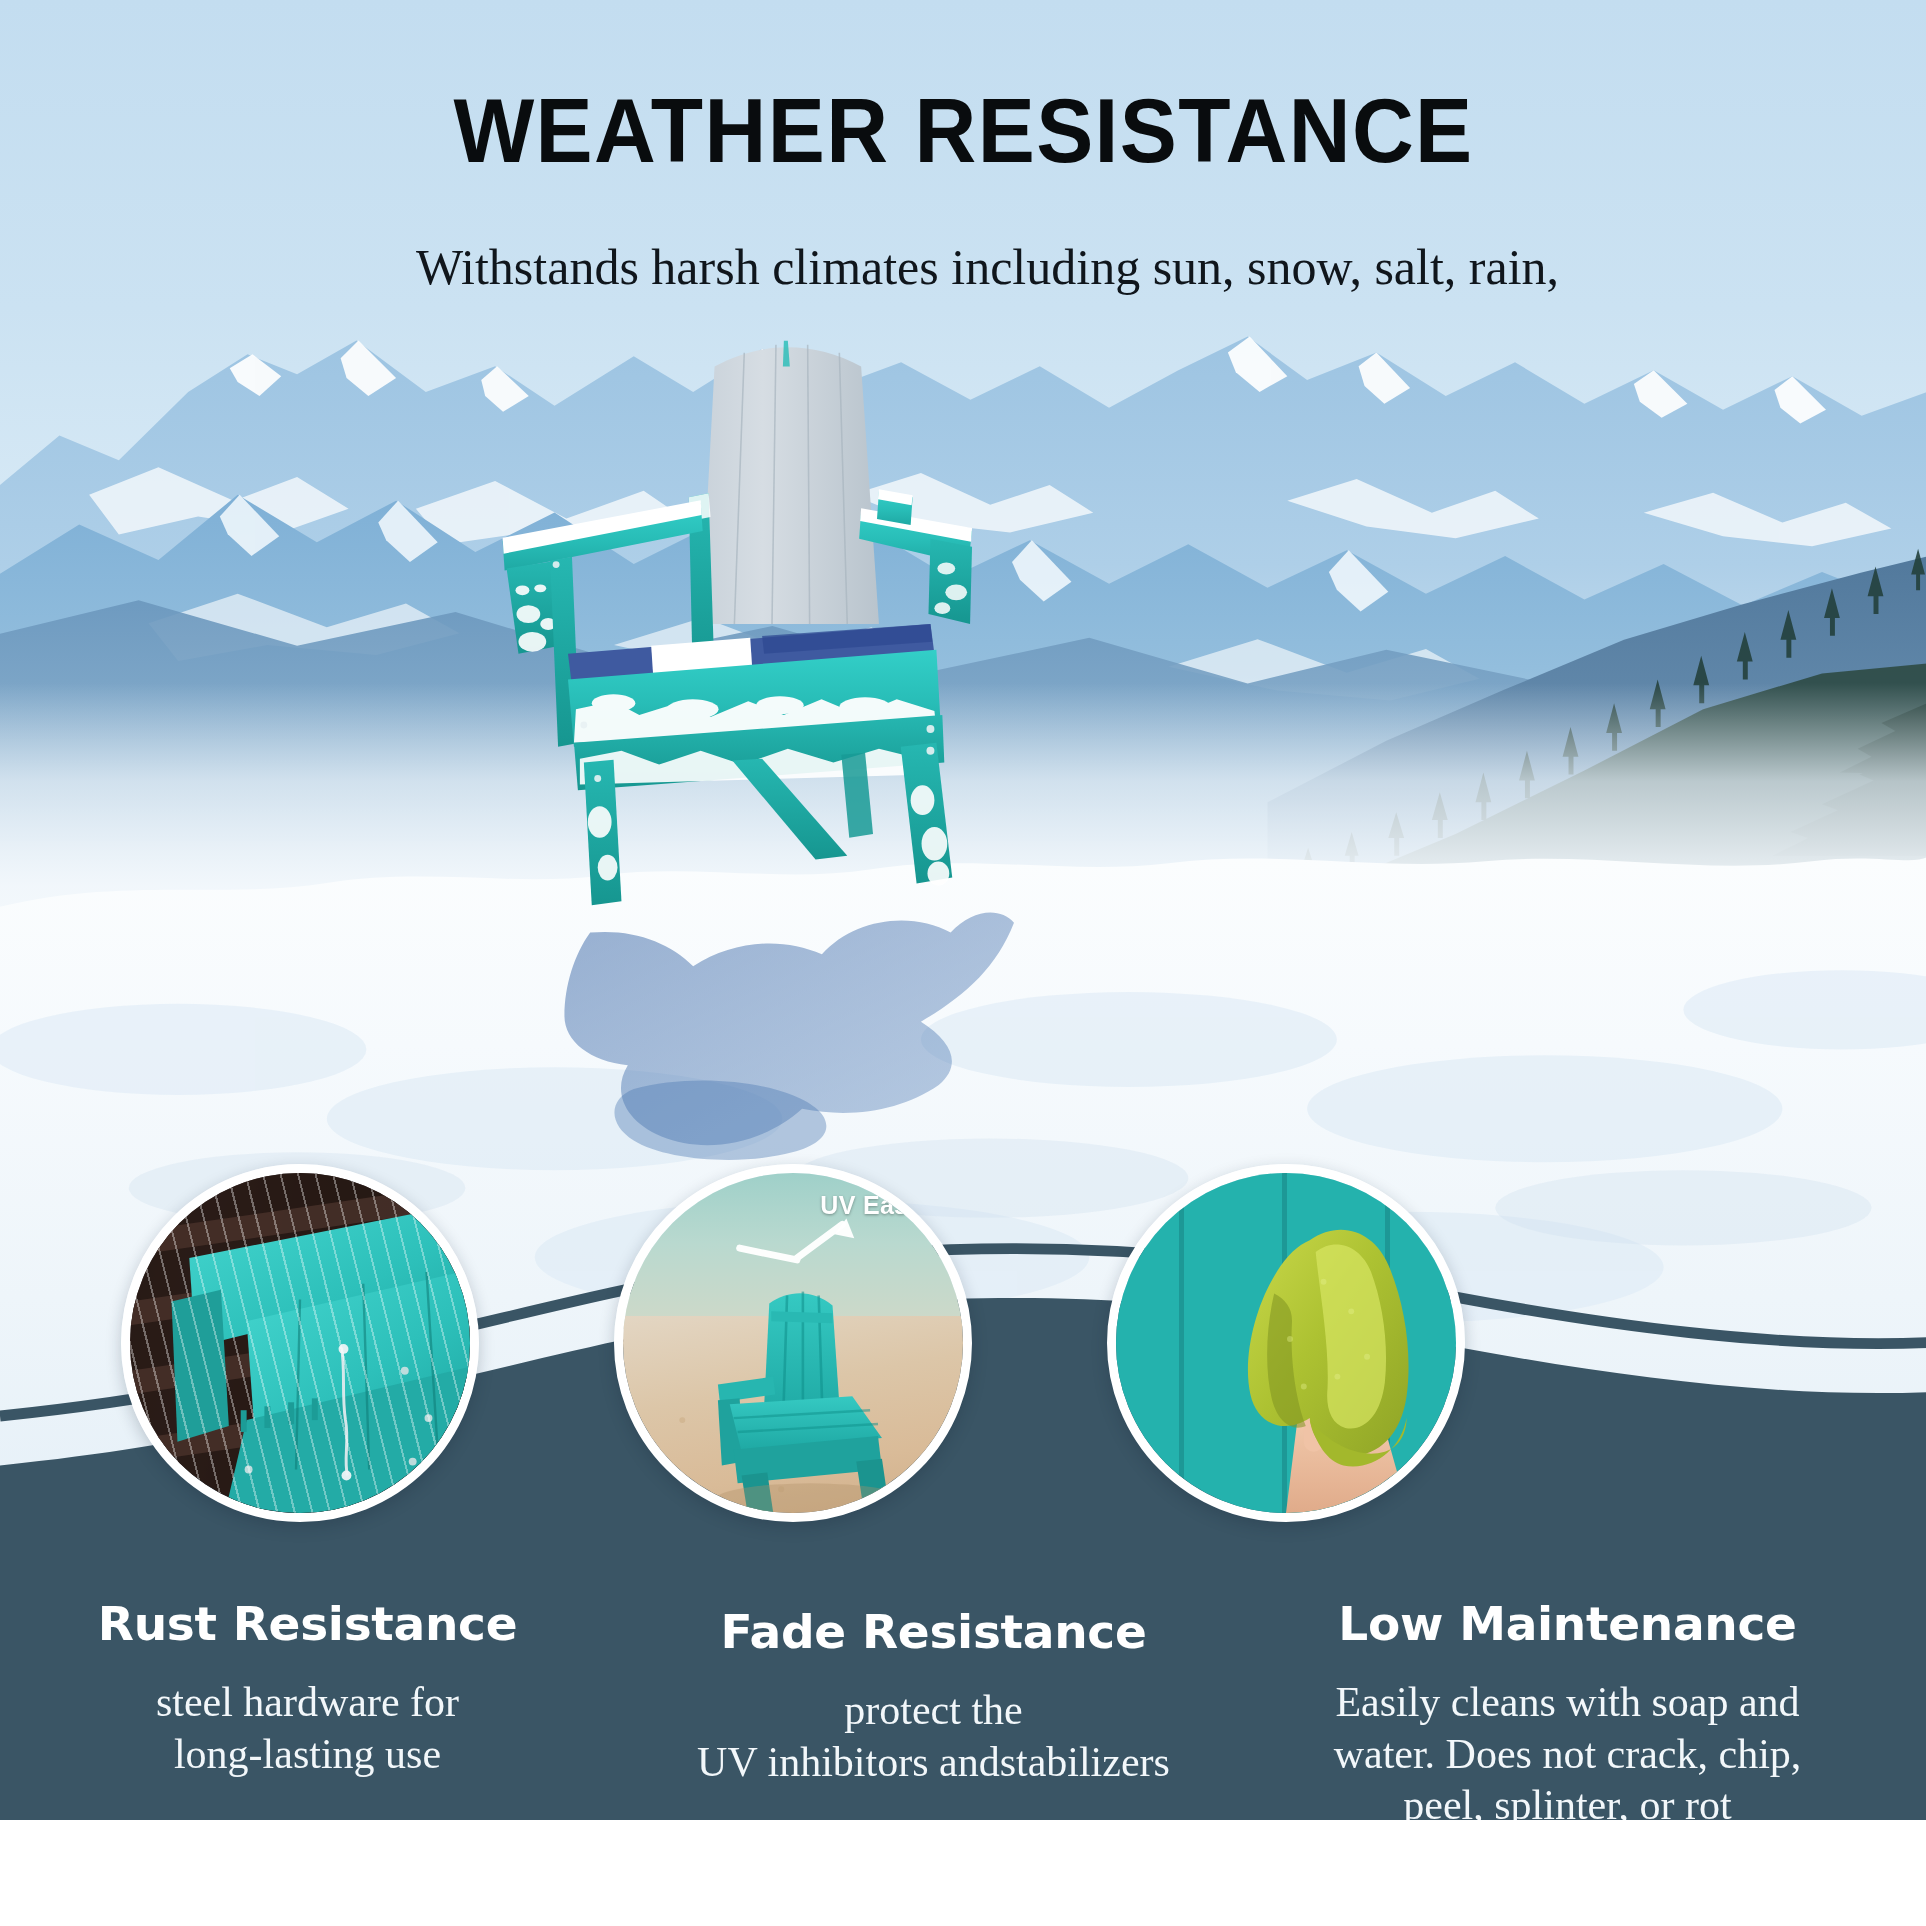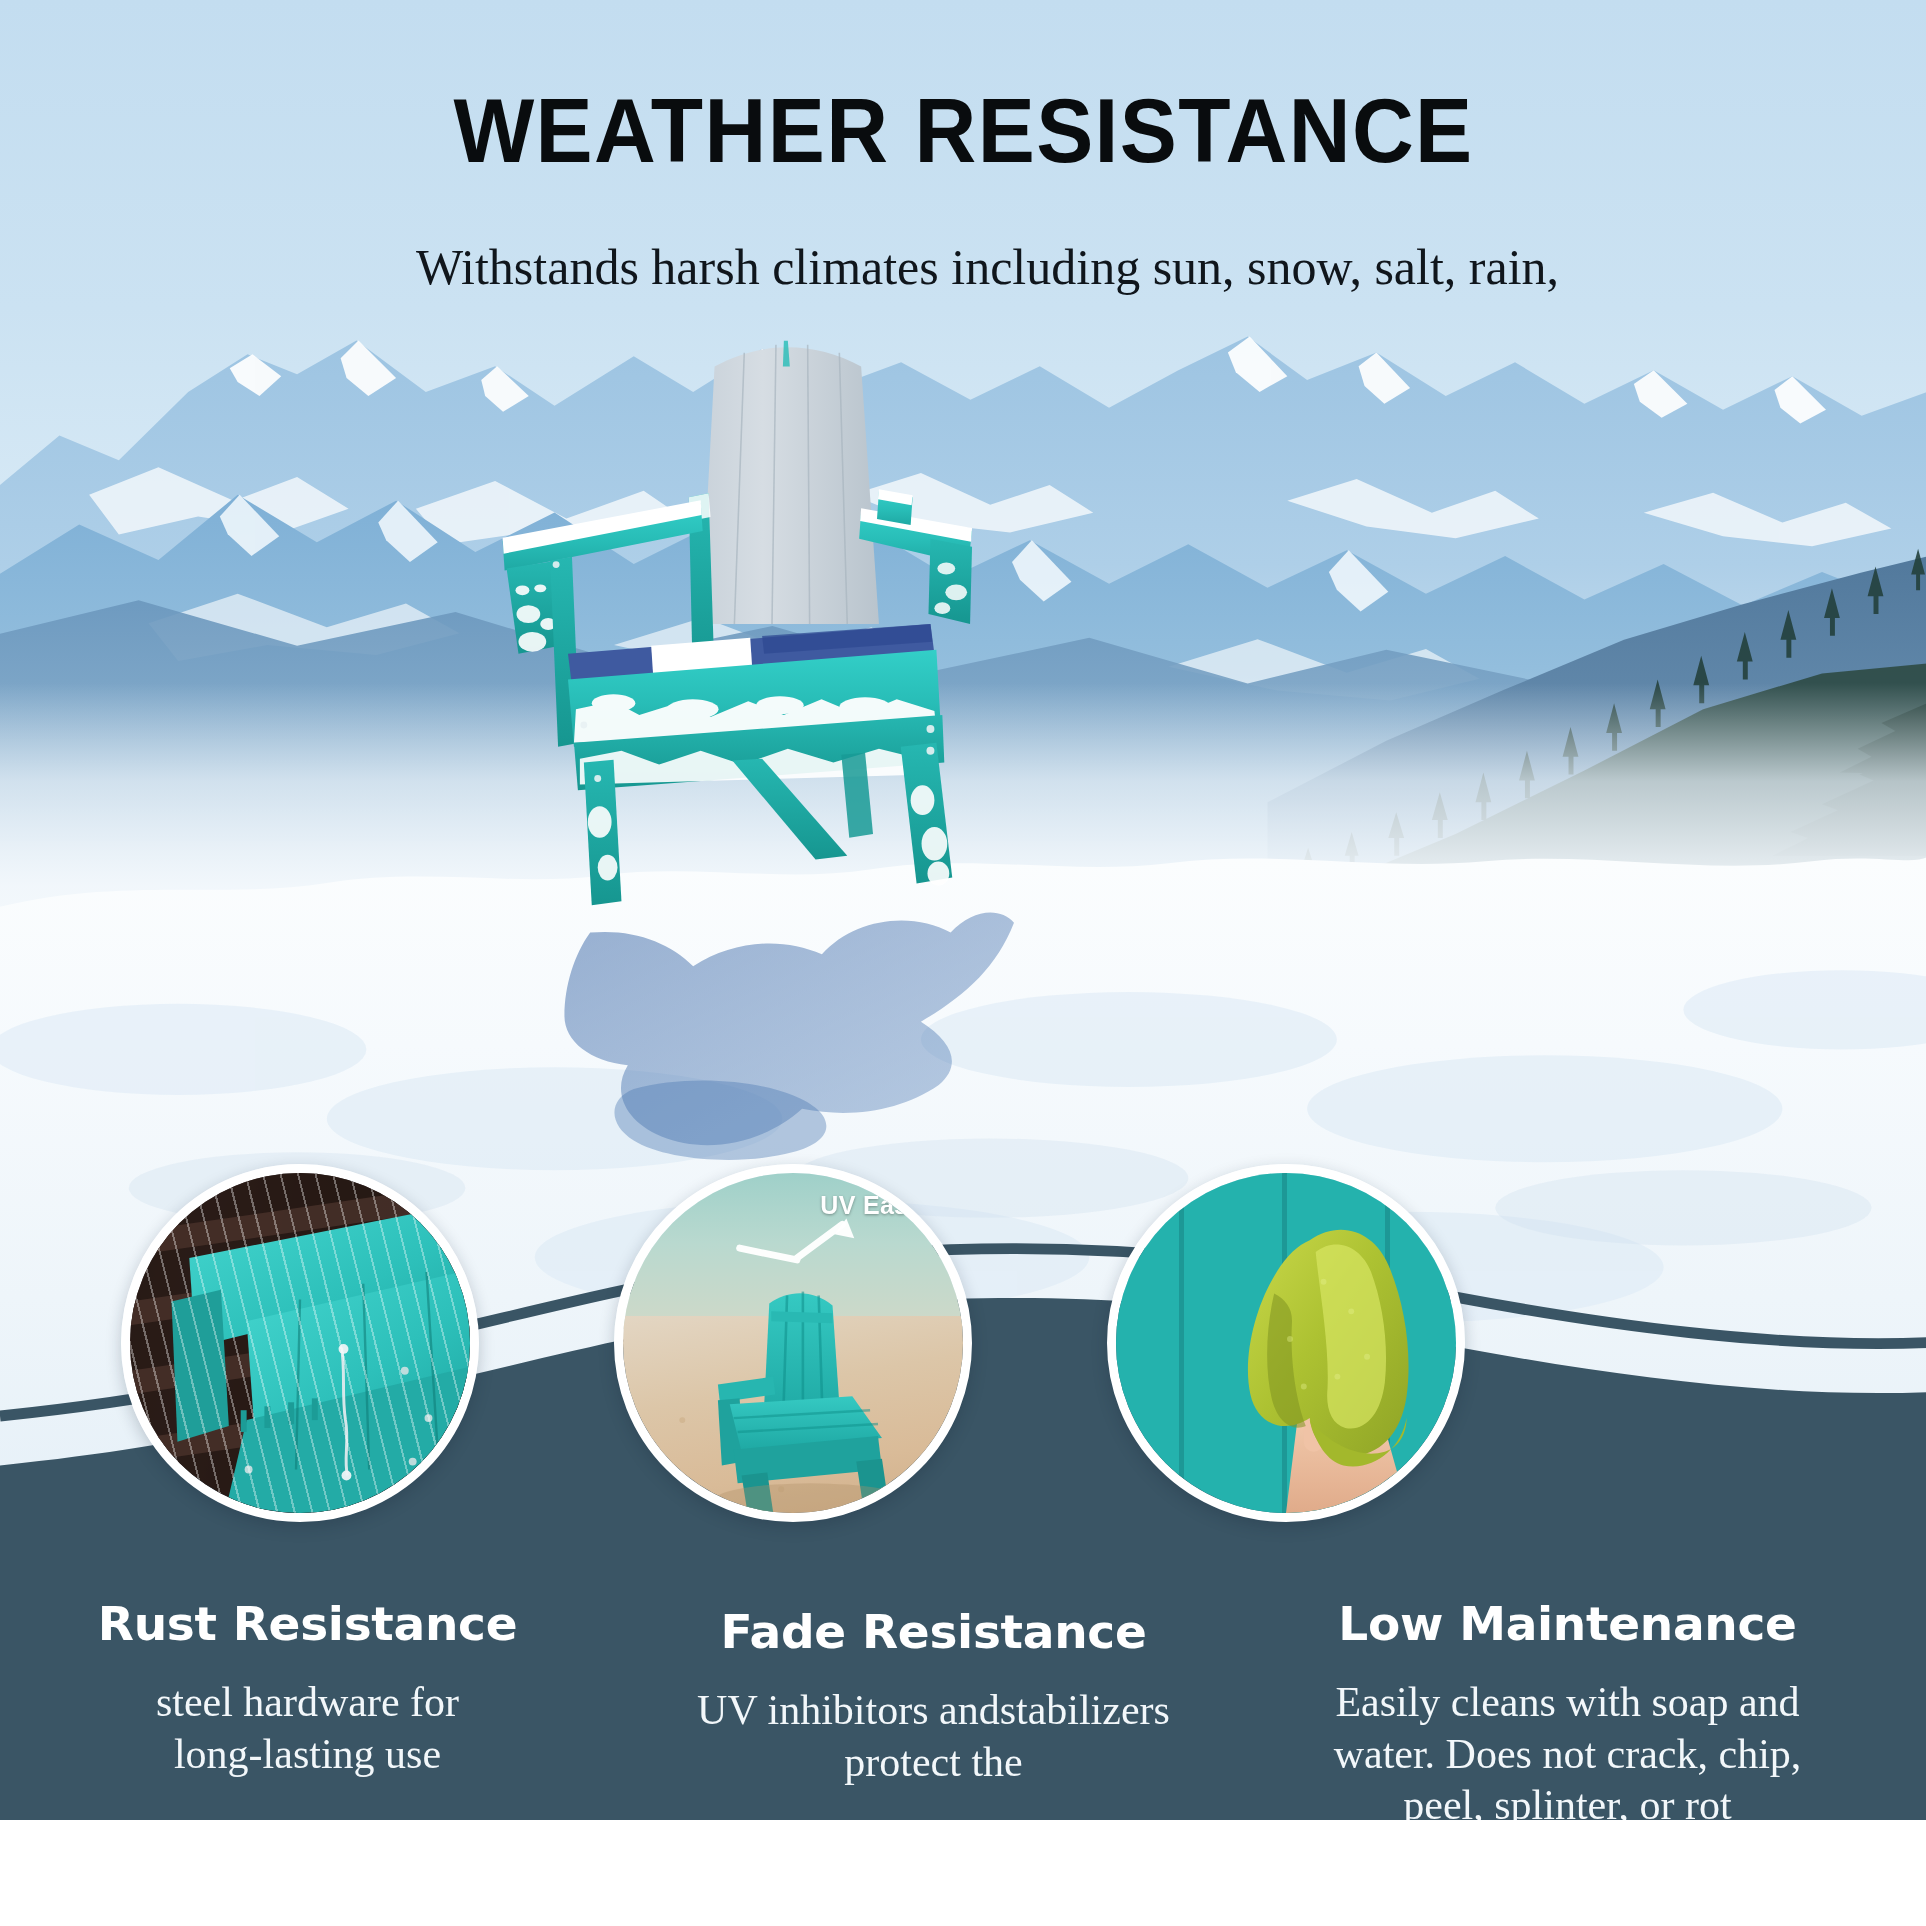--- a/index.html
+++ b/index.html
@@ -577,22 +577,22 @@
     <h3>Rust Resistance</h3>
     <p>
       <span>steel hardware for</span>
       <span>long-lasting use</span>
     </p>
   </div>
 
   <div class="feat feat-2">
     <h3>Fade Resistance</h3>
     <p>
+      <span>protect the</span>
       <span>UV inhibitors andstabilizers</span>
-      <span>protect the</span>
     </p>
   </div>
 
   <div class="feat feat-3">
     <h3>Low Maintenance</h3>
     <p>
       <span>Easily cleans with soap and</span>
       <span>water. Does not crack, chip,</span>
       <span>peel, splinter, or rot</span>
     </p>

